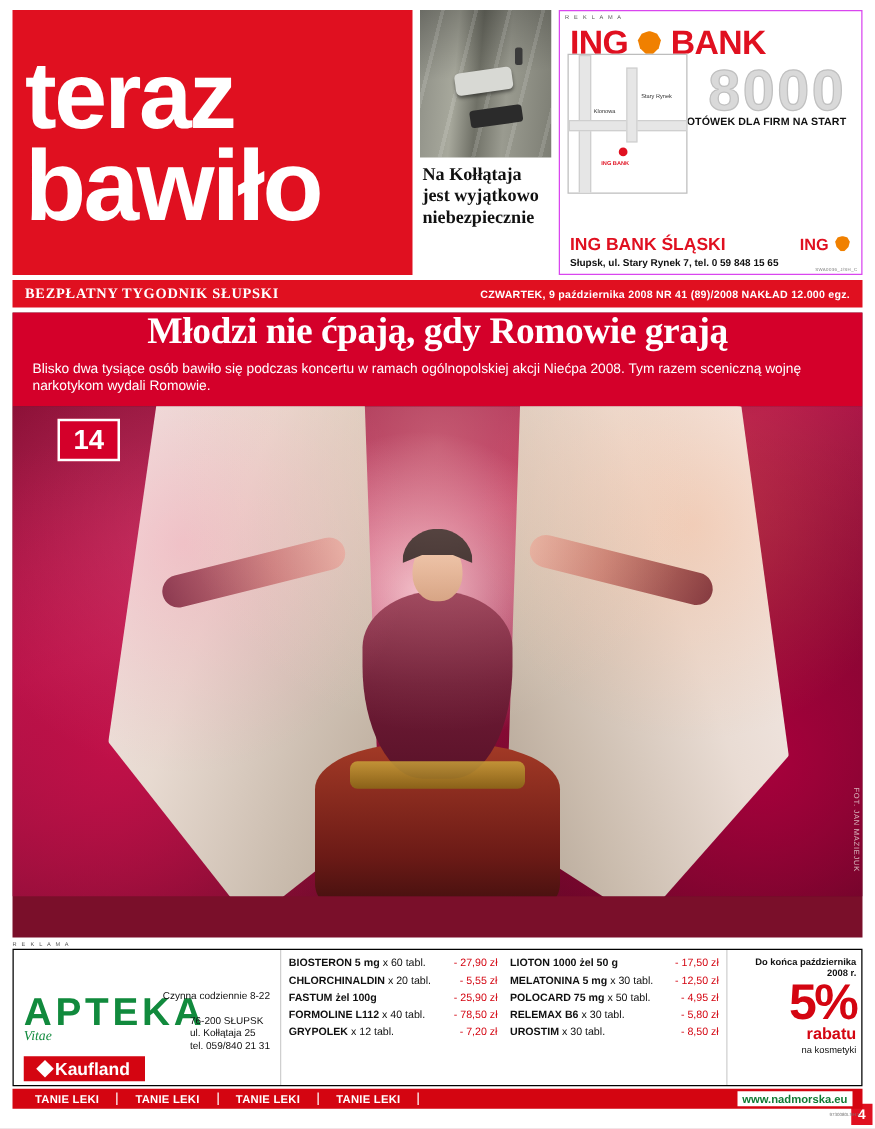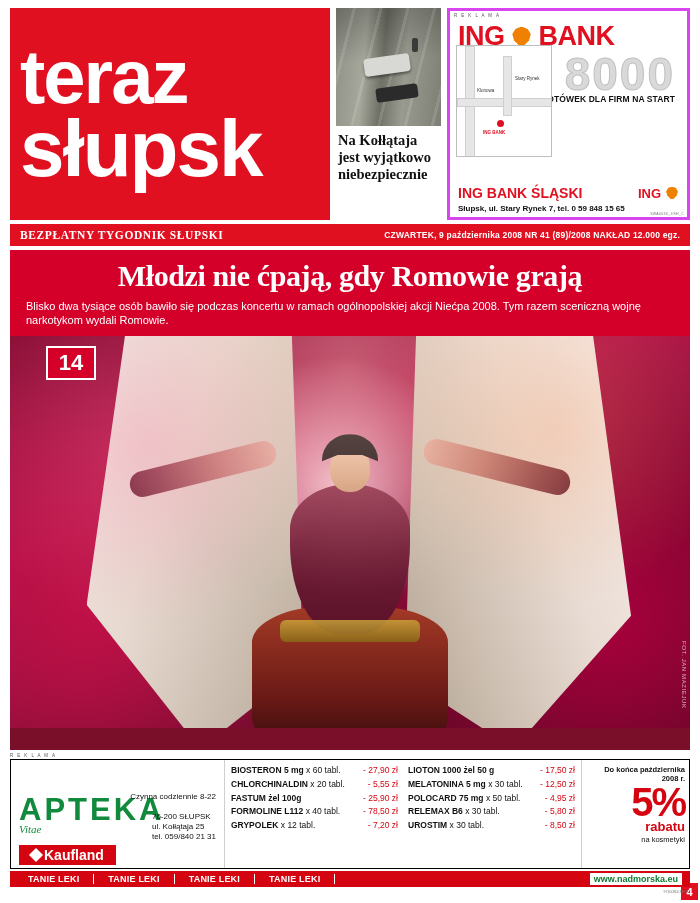--- a/index.html
+++ b/index.html
@@ -56,21 +56,21 @@
     font-weight: bold; font-size: 14.5px; line-height: 1.18; color: #111;
     position: relative;
   }
   .teaser-badge {
     position: absolute; right: 2px; bottom: 3px;
     width: 17px; height: 17px; background: #e01020; color: #fff;
     font-family: "Liberation Sans", sans-serif; font-size: 11px; font-weight: bold;
     display: flex; align-items: center; justify-content: center;
   }
 
-  .ad-box { flex: 1; border: 3px solid #d946ef; position: relative; background: #fff; }
+  .ad-box { flex: 1; border: 1px solid #d946ef; position: relative; background: #fff; }
   .ad-reklama {
     position: absolute; top: 2px; left: 4px; font-size: 4.5px; letter-spacing: 1.4px; color: #555;
   }
   .ad-inner { padding: 10px 8px 4px 8px; height: 100%; display: flex; flex-direction: column; }
   .ing-title { display: flex; align-items: center; gap: 6px; }
   .ing-title .t {
     color: #e01020; font-size: 27px; font-weight: bold; letter-spacing: -0.5px;
   }
   .lion {
     width: 22px; height: 20px; background: #f08000;
@@ -105,21 +105,21 @@
   .band {
     height: 22px; background: #e01020; margin-top: 4px;
     display: flex; align-items: center; justify-content: space-between;
     padding: 0 10px; color: #fff;
   }
   .band-left { font-size: 11.5px; font-weight: bold; letter-spacing: 0.6px; font-family: Liberation Serif, serif; }
   .band-right { font-size: 8.5px; font-weight: bold; letter-spacing: 0.2px; }
 
   
   .main { margin-top: 4px; position: relative; width: 680px; height: 500px; overflow: hidden; background: #7a0f2a; }
-  .headline-area { background: #d4002a; padding: 11px 10px 8px 10px; }
+  .headline-area { background: #d4002a; padding: 0 10px 8px 10px; }
   .headline {
     color: #ffffff; font-family: "Liberation Serif", serif; font-weight: bold;
     font-size: 30px; text-align: center; letter-spacing: -0.4px; line-height: 1.02;
   }
   .lead {
     color: #ffffff; font-size: 11px; line-height: 1.35; margin-top: 7px;
     padding: 0 6px; font-weight: normal;
   }
   .photo-area { position: relative; height: 392px; overflow: hidden;
     background:
@@ -243,21 +243,21 @@
 </style>
 </head>
 <body>
 
 <div class="page">
 
   <div class="masthead-row">
 
     <div class="logo-box">
       <div class="logo-line l1">teraz</div>
-      <div class="logo-line l2">słupsk</div>
+      <div class="logo-line l2">bawiło</div>
     </div>
 
     <div class="teaser-box">
       <div class="teaser-photo">
         <div class="road"></div>
         <div class="car"></div>
         <div class="car2"></div>
         <div class="person"></div>
       </div>
       <div class="teaser-text">Na Kołłątaja jest wyjątkowo niebezpiecznie</div>

